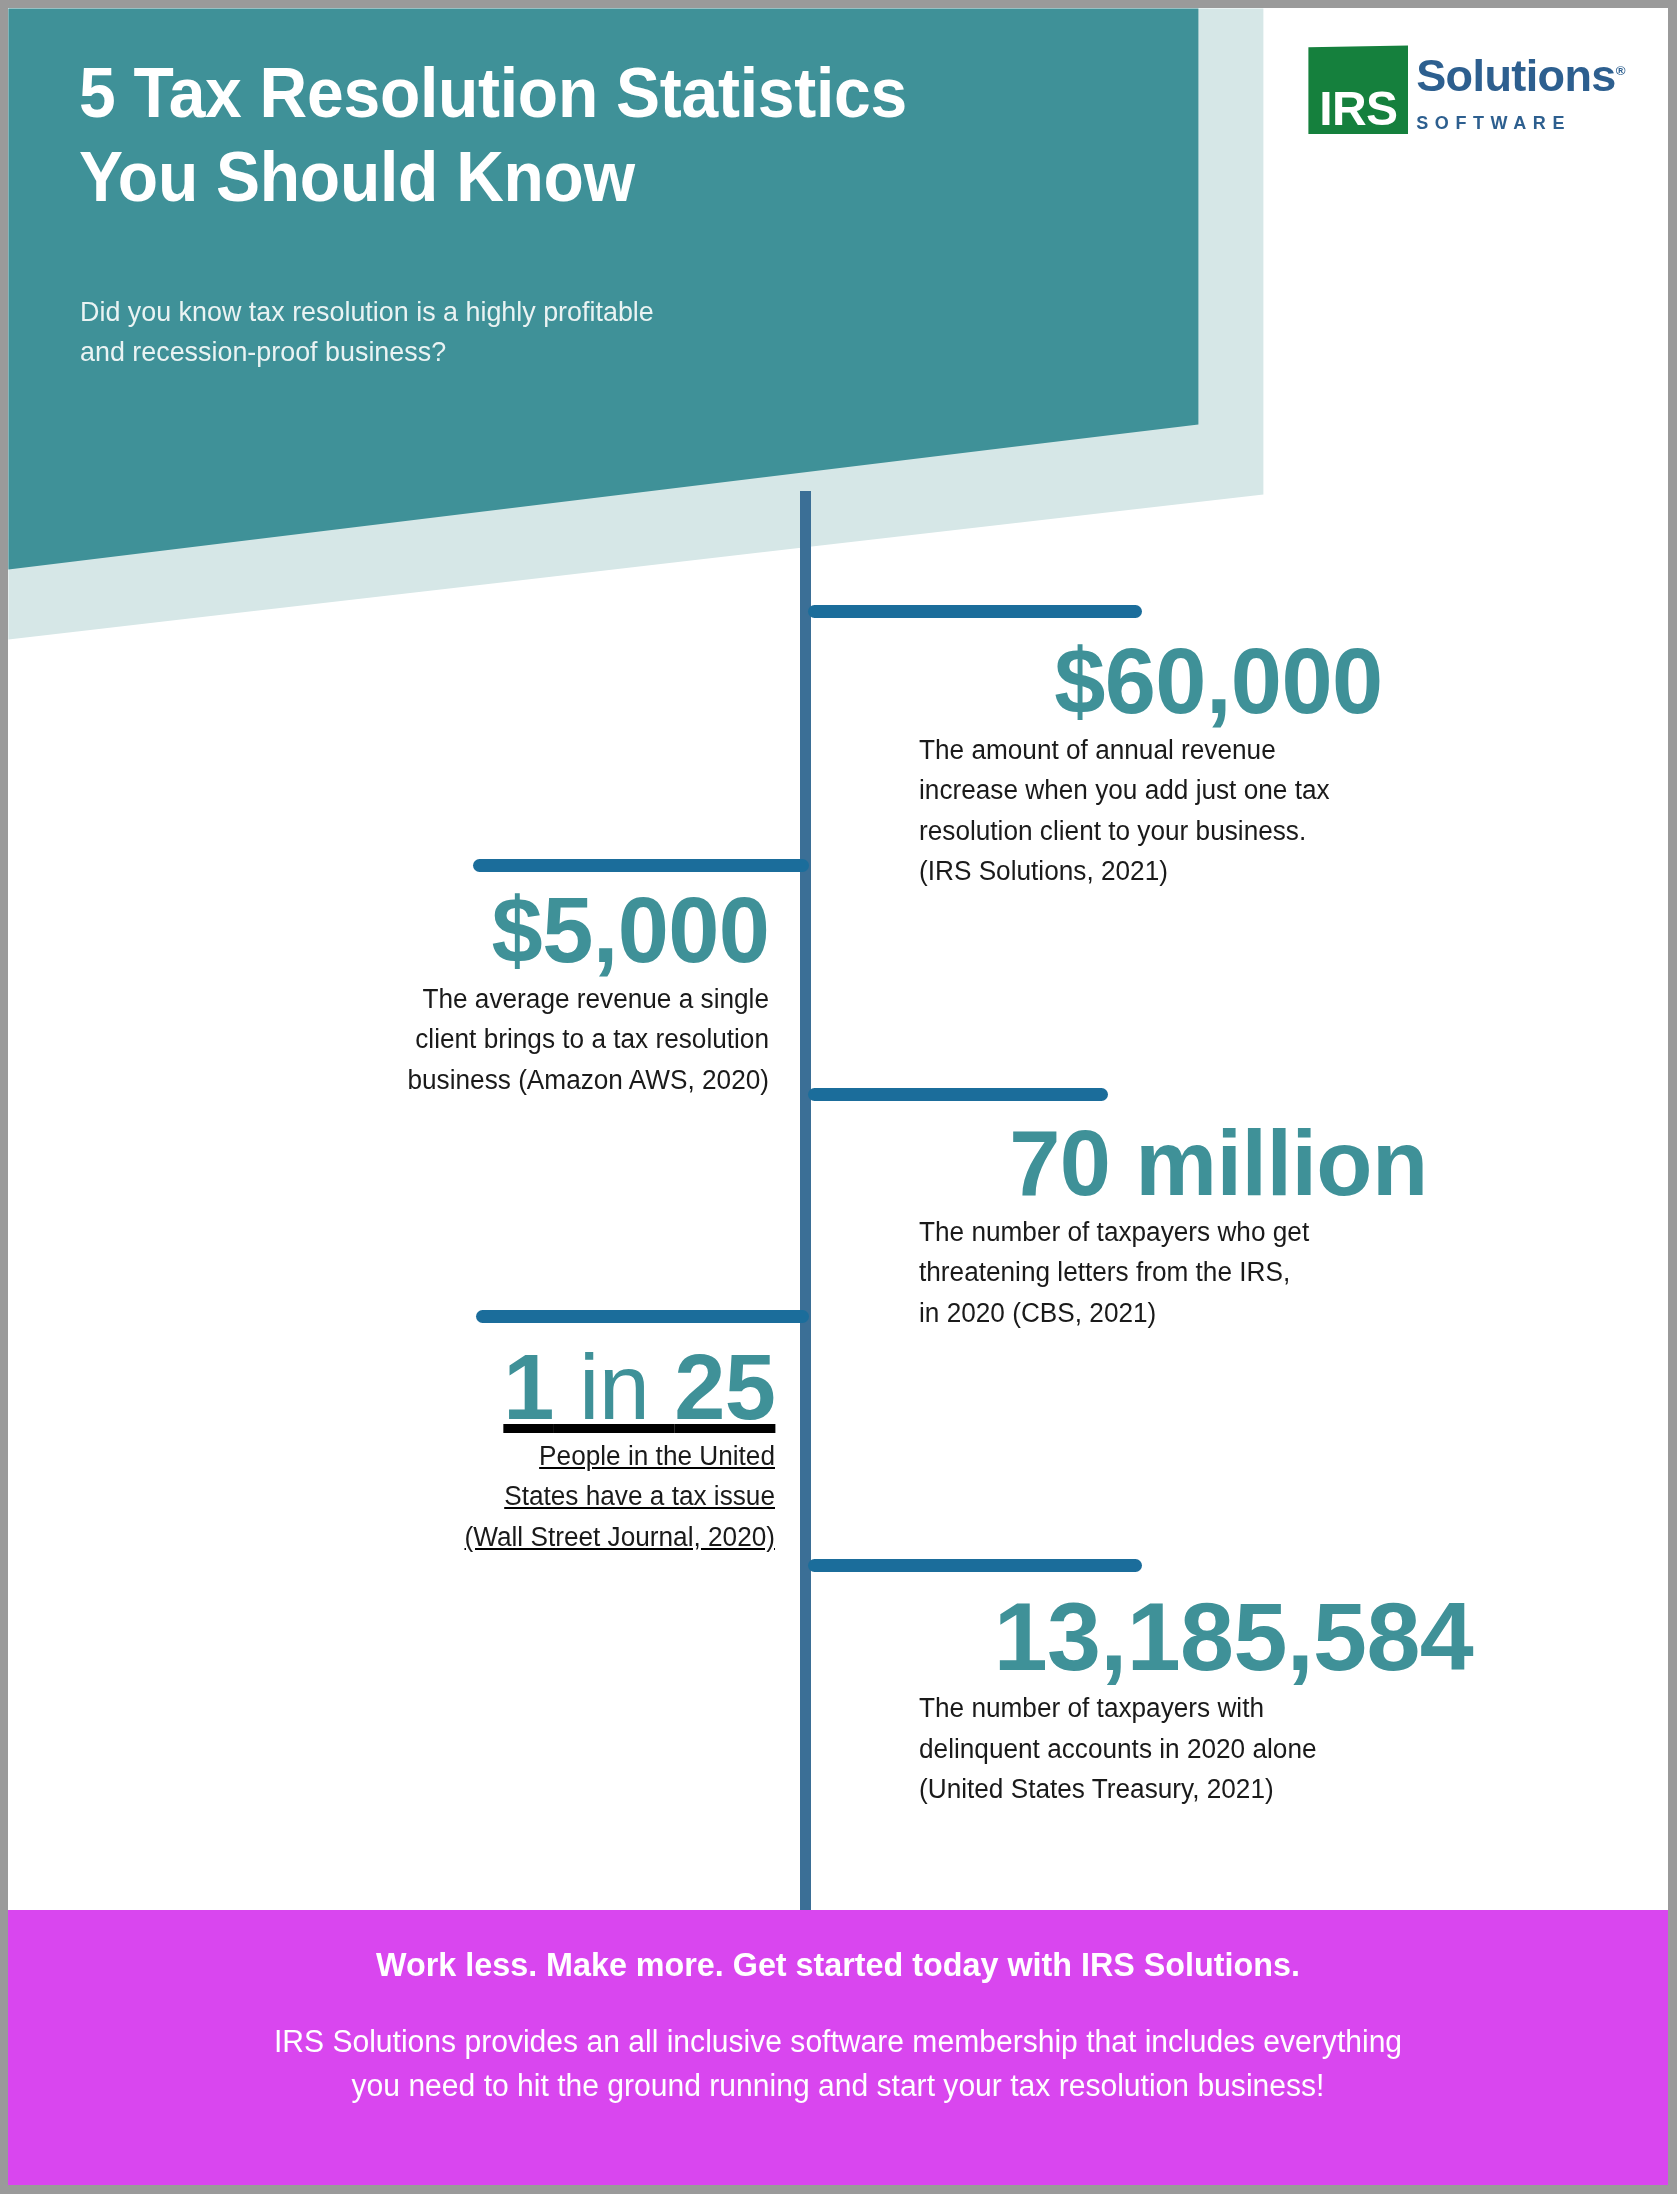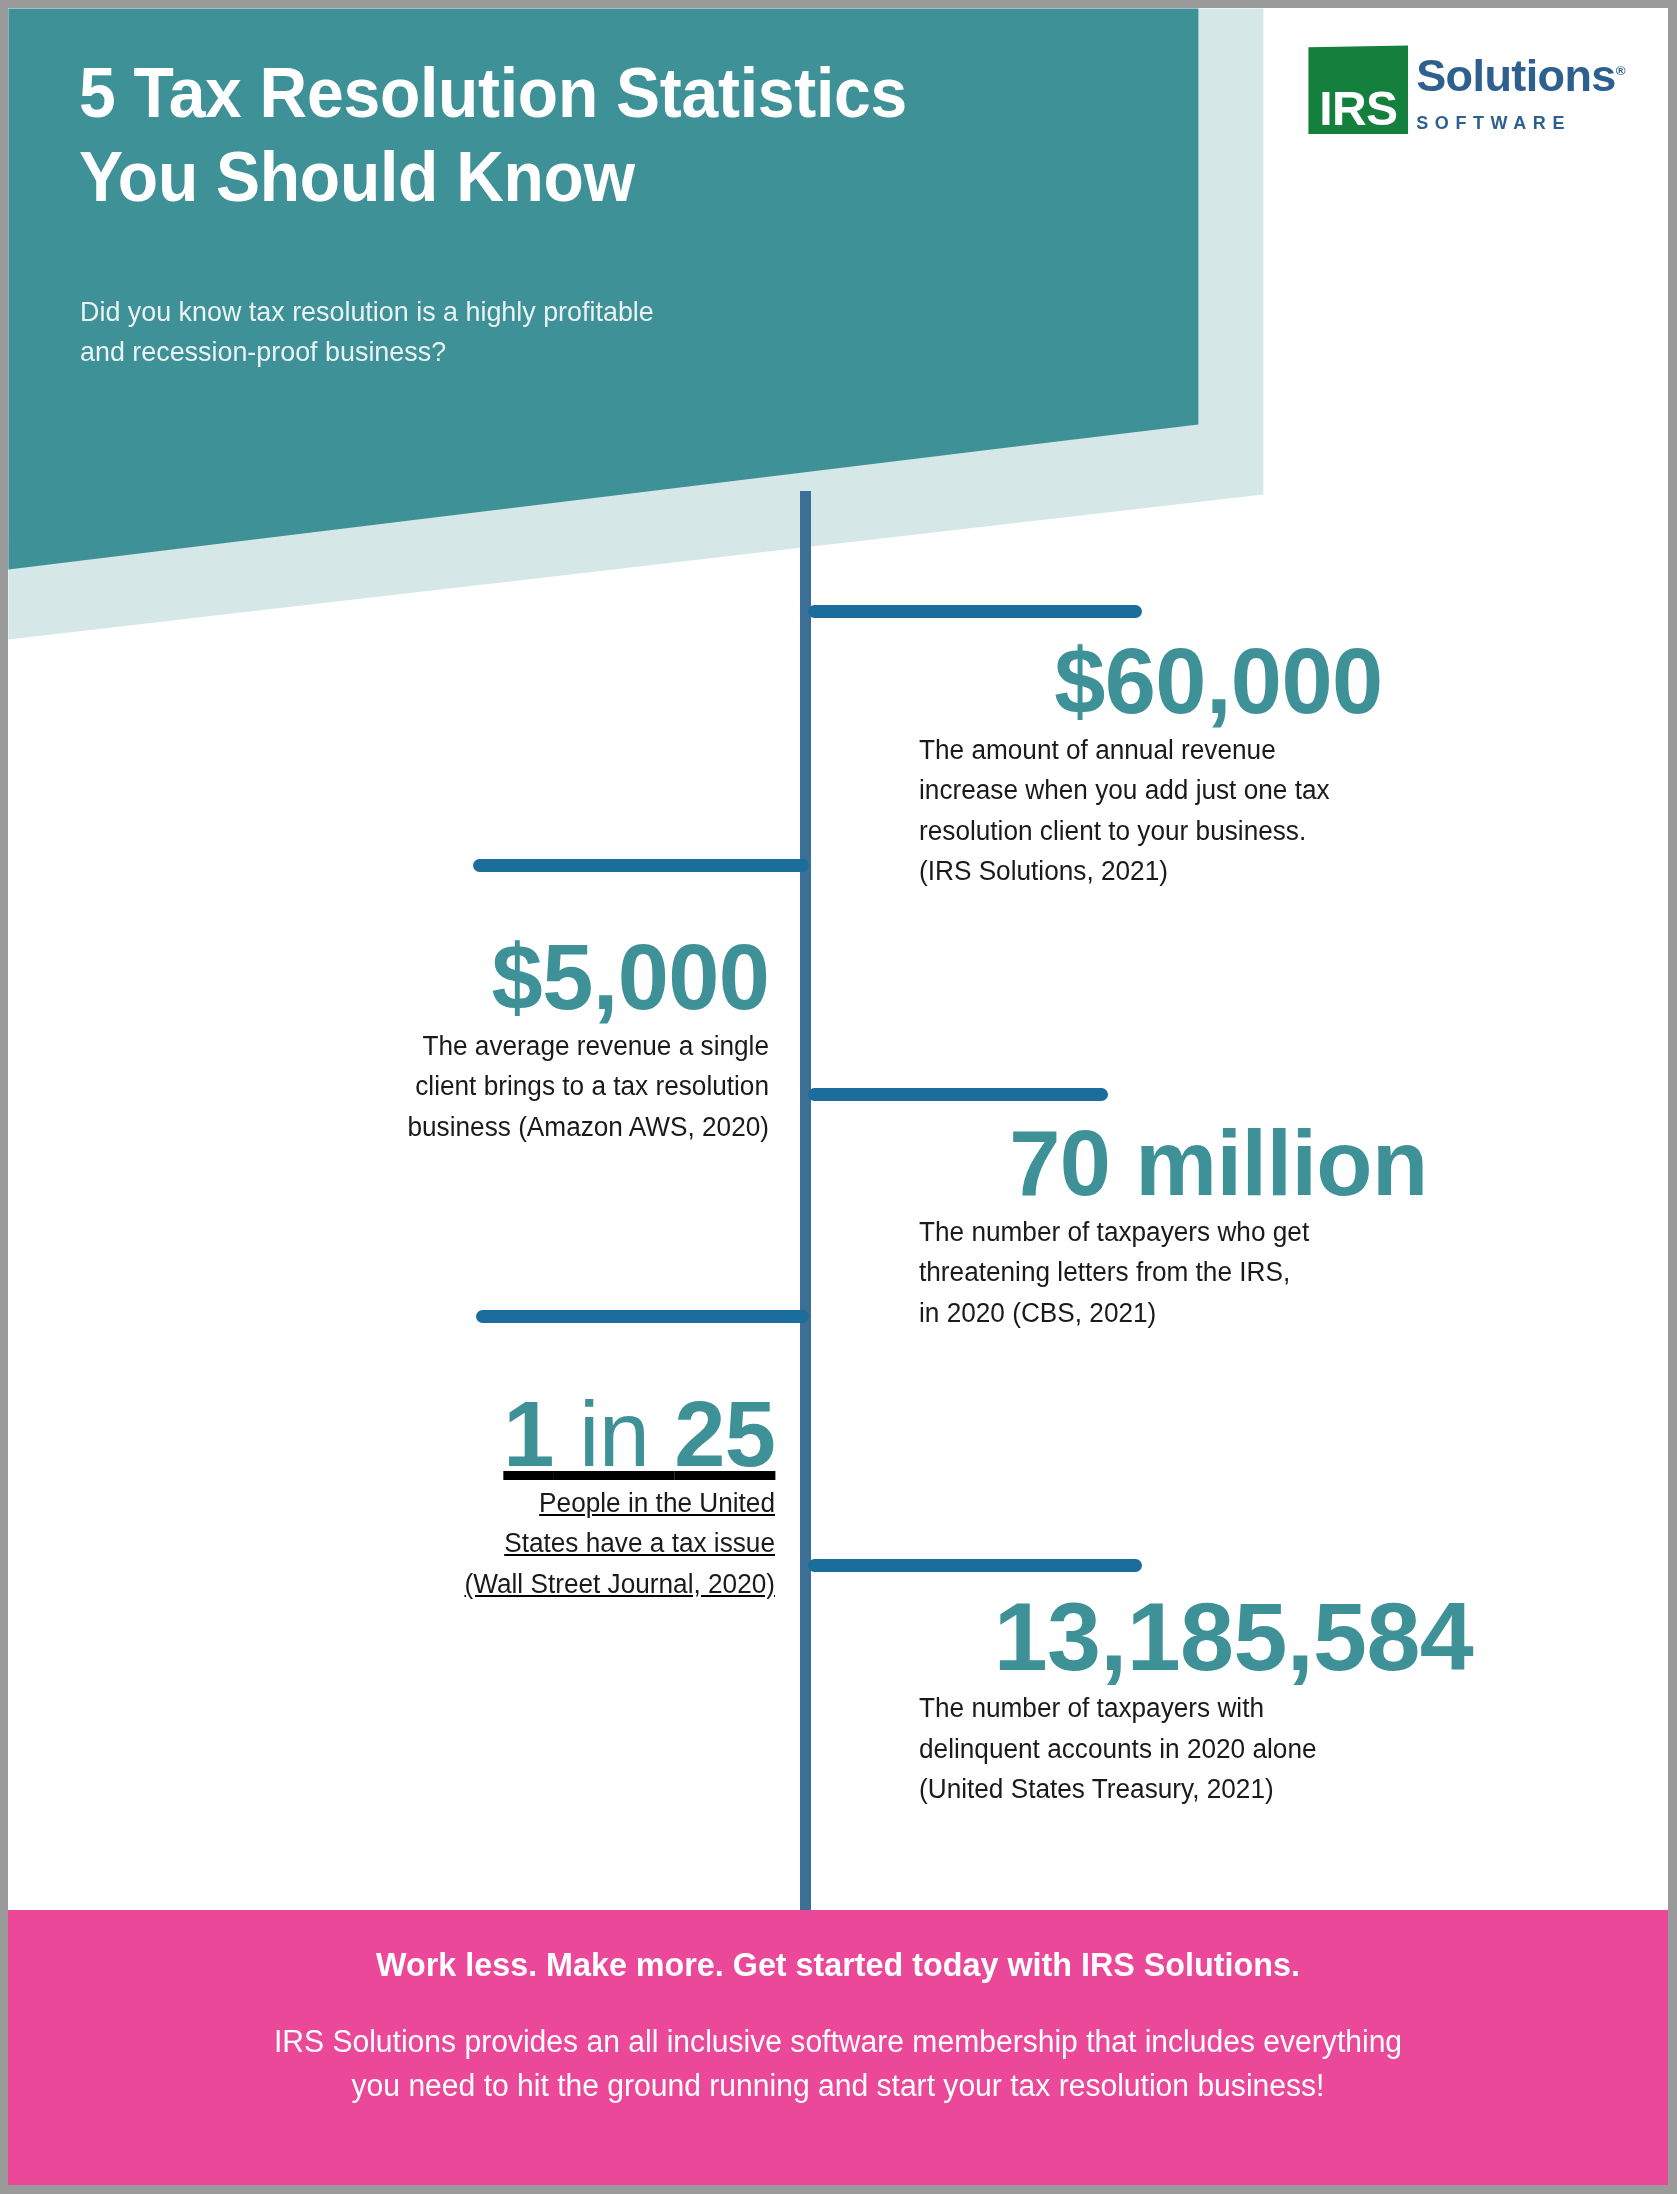--- a/index.html
+++ b/index.html
@@ -170,21 +170,21 @@
   .stat-desc {
     color: #1a1a1a;
     font-family: "Liberation Sans Narrow", "Liberation Sans", sans-serif;
     font-size: 27px;
     line-height: 1.5;
     white-space: pre-line;
     transform: scaleX(0.97);
   }
 
   .stat-right { text-align: left; }
-  .stat-left  { text-align: right; margin-top: 47px; }
+  .stat-left  { text-align: right; }
   .stat-left .stat-desc  { transform-origin: right top; }
   .stat-right .stat-desc { transform-origin: left top; }
   .stat-left .stat-number  { text-align: right; }
   .stat-right .stat-number { text-align: center; }
 
   
   .stat-1 { left: 878px; top: 625px; width: 664px; }
   .stat-2 { right: 899px; top: 874px; width: 603px; }
   .stat-3 { left: 878px; top: 1107px; width: 664px; }
   .stat-4 { right: 893px; top: 1331px; width: 603px; text-decoration: underline; }
@@ -197,21 +197,21 @@
 
   .stat-number-lg { font-size: 97px; }
 
   
   .footer {
     position: absolute;
     left: 0;
     right: 0;
     top: 1902px;
     height: 276px;
-    background: #ec4899;
+    background: #d946ef;
     color: #ffffff;
     text-align: center;
     padding-top: 35px;
     box-sizing: border-box;
   }
   .footer-headline {
     font-family: "Liberation Sans Narrow", "Liberation Sans", sans-serif;
     font-weight: bold;
     font-size: 34px;
     letter-spacing: 0px;

